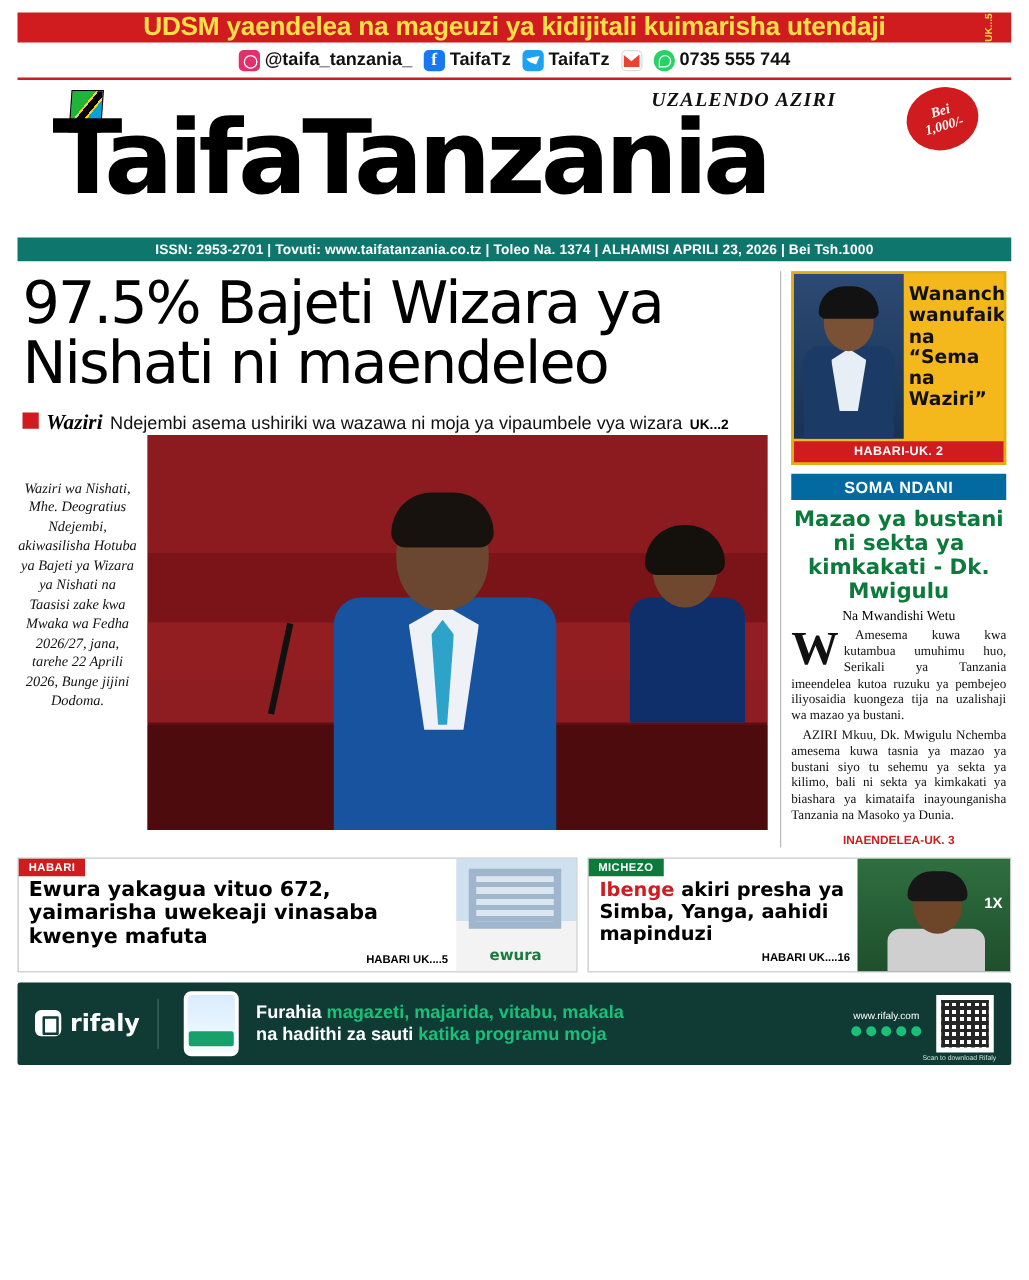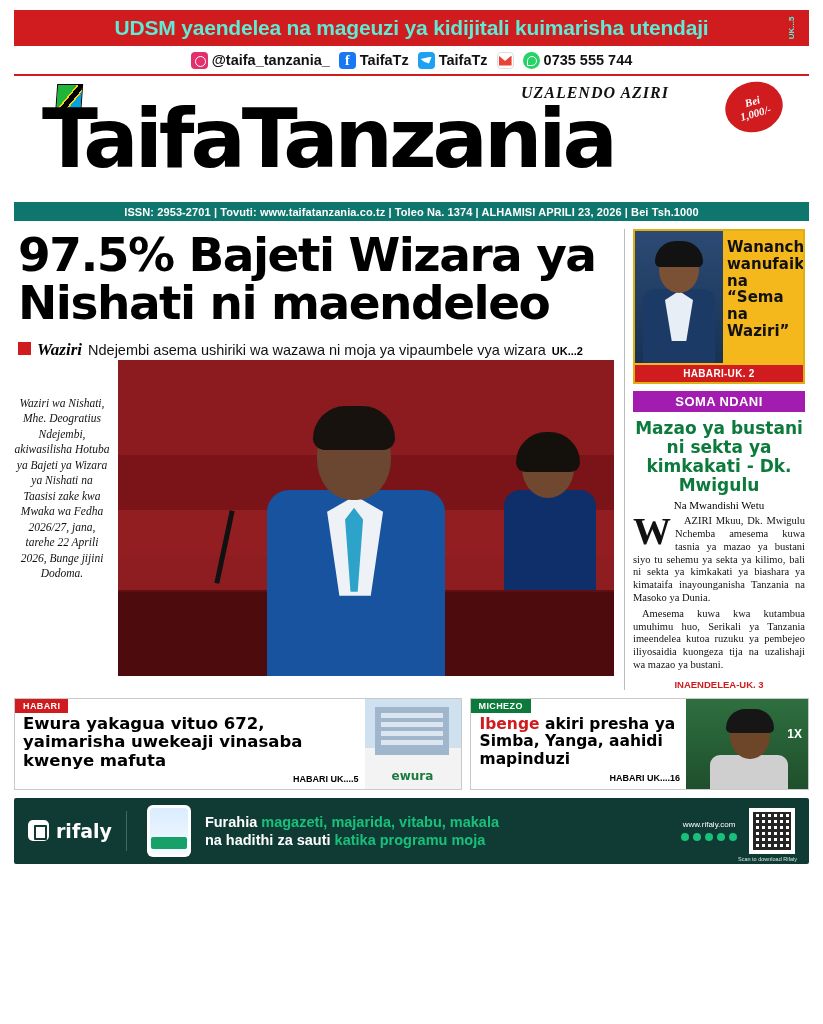--- a/index.html
+++ b/index.html
@@ -9,22 +9,22 @@
     background:#ffffff;
     font-family: "Liberation Sans", sans-serif;
     overflow: hidden;
   }
   .page { width:823px; height:1024px; position:relative; background:#fff; padding:0 14px; }
 
   
   .topbar {
     margin-top:10px;
     background:#d01c1f;
-    color:#5eead4;
-    height:36px;
+    color:#fde047;
+    height:24px;
     display:flex; align-items:center; justify-content:center;
     position:relative;
   }
   .topbar .headline {
     font-weight:bold; font-size:21px; letter-spacing:-0.2px;
   }
   .topbar .uk {
     position:absolute; right:6px; top:50%; transform:translateY(-50%) rotate(-90deg);
     font-size:8px; font-weight:bold; white-space:nowrap;
   }
@@ -82,21 +82,21 @@
     font-size:11px; font-weight:bold; letter-spacing:0.1px;
   }
 
   
   .body-grid { display:flex; gap:10px; margin-top:8px; }
   .left-col { width:600px; }
   .right-col { width:181px; border-left:1px solid #bbb; padding-left:8px; }
 
   .lead {
     font-family:"DejaVu Sans", sans-serif;
-    font-weight:bold; font-size:47px; line-height:1.03; letter-spacing:-1.5px;
+    font-weight:normal; font-size:47px; line-height:1.03; letter-spacing:-1.5px;
     color:#000; margin:2px 0 0 4px;
   }
   .kicker {
     display:flex; align-items:baseline; gap:6px; margin:12px 0 0 4px;
     border-bottom:0;
   }
   .kicker .sq { width:13px;height:13px;background:#d01c1f; display:inline-block; }
   .kicker .w { font-family:"Liberation Serif",serif; font-weight:bold; font-style:italic; font-size:17px; }
   .kicker .t { font-size:14.5px; color:#111; }
   .kicker .uk { font-size:11px; font-weight:bold; }
@@ -143,21 +143,21 @@
   .promo-text {
     position:absolute; left:92px; top:8px; right:4px;
     font-family:"DejaVu Sans",sans-serif; font-weight:bold; font-size:15px;
     line-height:1.12; color:#111;
   }
   .promo-footer {
     position:absolute; left:0; bottom:0; width:100%; background:#d01c1f; color:#fff;
     font-size:10px; font-weight:bold; padding:3px 0; text-align:center; letter-spacing:.3px;
   }
   .soma-hdr {
-    background:#a21caf; color:#fff; text-align:center; font-weight:bold;
+    background:#0369a1; color:#fff; text-align:center; font-weight:bold;
     font-size:13px; padding:3px 0; margin-top:7px; letter-spacing:.4px;
   }
   .soma-title {
     color:#0b7a3b; font-family:"DejaVu Sans",sans-serif; font-weight:bold;
     font-size:17px; line-height:1.12; text-align:center; margin:7px 2px 4px;
   }
   .byline { text-align:center; font-family:"Liberation Serif",serif; font-size:11px; margin-bottom:4px; }
   .soma-body {
     font-family:"Liberation Serif", serif; font-size:10.5px; line-height:1.22;
     text-align:justify; color:#111; columns:1;
@@ -323,22 +323,22 @@
         <div class="promo-text">Wananchi wanufaika na “Sema na Waziri”</div>
         <div class="promo-footer">HABARI-UK. 2</div>
       </div>
 
       <div class="soma-hdr">SOMA NDANI</div>
       <div class="soma-title">Mazao ya bustani ni sekta ya kimkakati - Dk. Mwigulu</div>
       <div class="byline">Na Mwandishi Wetu</div>
 
       <div class="soma-body">
         <span class="dropcap">W</span>
+        <p>Amesema kuwa kwa kutambua umuhimu huo, Serikali ya Tanzania imeendelea kutoa ruzuku ya pembejeo iliyosaidia kuongeza tija na uzalishaji wa mazao ya bustani.</p>
         <p>AZIRI Mkuu, Dk. Mwigulu Nchemba amesema kuwa tasnia ya mazao ya bustani siyo tu sehemu ya sekta ya kilimo, bali ni sekta ya kimkakati ya biashara ya kimataifa inayounganisha Tanzania na Masoko ya Dunia.</p>
-        <p>Amesema kuwa kwa kutambua umuhimu huo, Serikali ya Tanzania imeendelea kutoa ruzuku ya pembejeo iliyosaidia kuongeza tija na uzalishaji wa mazao ya bustani.</p>
       </div>
       <div class="soma-more">INAENDELEA-UK. 3</div>
     </div>
   </div>
 
   <div class="bottom-row">
 
     <div class="bnews">
       <div class="tag">HABARI</div>
       <div class="txt">

